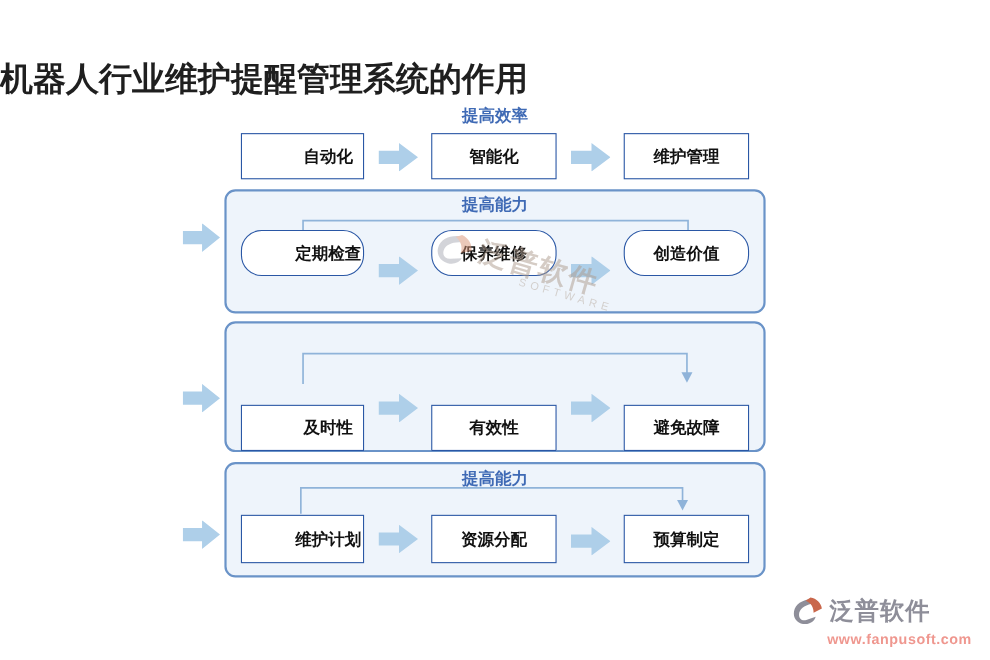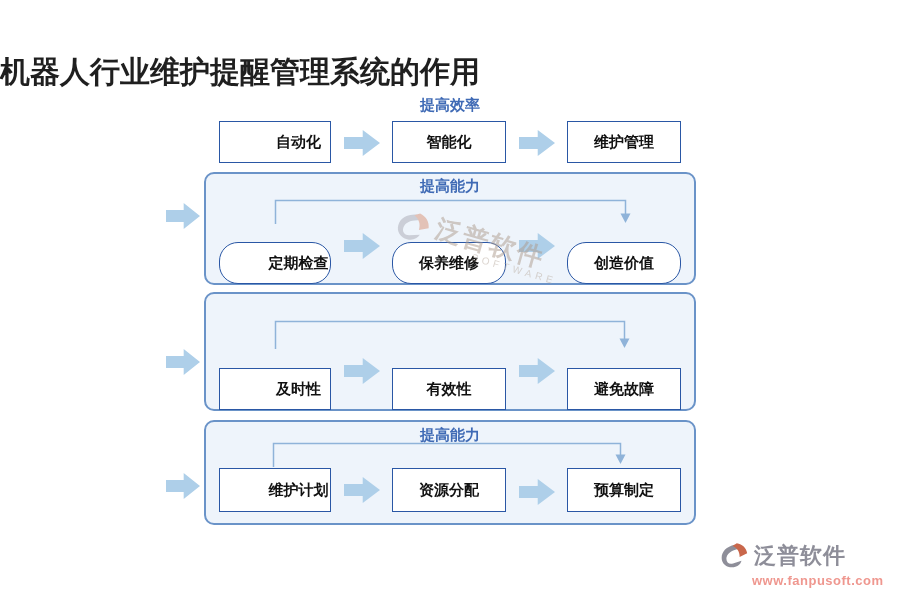--- a/index.html
+++ b/index.html
@@ -35,21 +35,21 @@
   .node{
     position:absolute;height:42px;background:#ffffff;
     border:1.5px solid #2a57a5;box-sizing:border-box;
     display:flex;align-items:center;justify-content:center;
     font-size:15px;font-weight:bold;color:#111111;
   }
   .colA{left:219px;width:112px;padding-left:47px;}
   .colB{left:392px;width:114px;}
   .colC{left:567px;width:114px;}
   .r1{top:121px;}
-  .r2{top:242px;border-radius:19px;}
+  .r2{top:209px;border-radius:19px;}
   .r3{top:368px;}
   .r4{top:468px;}
   
   .blockarrow{
     position:absolute;width:36px;height:26px;background:#aecfe9;
     clip-path:polygon(0 27%,52% 27%,52% 0,100% 50%,52% 100%,52% 73%,0 73%);
   }
   
   #connectors{position:absolute;left:0;top:0;width:900px;height:600px;pointer-events:none;}
   

